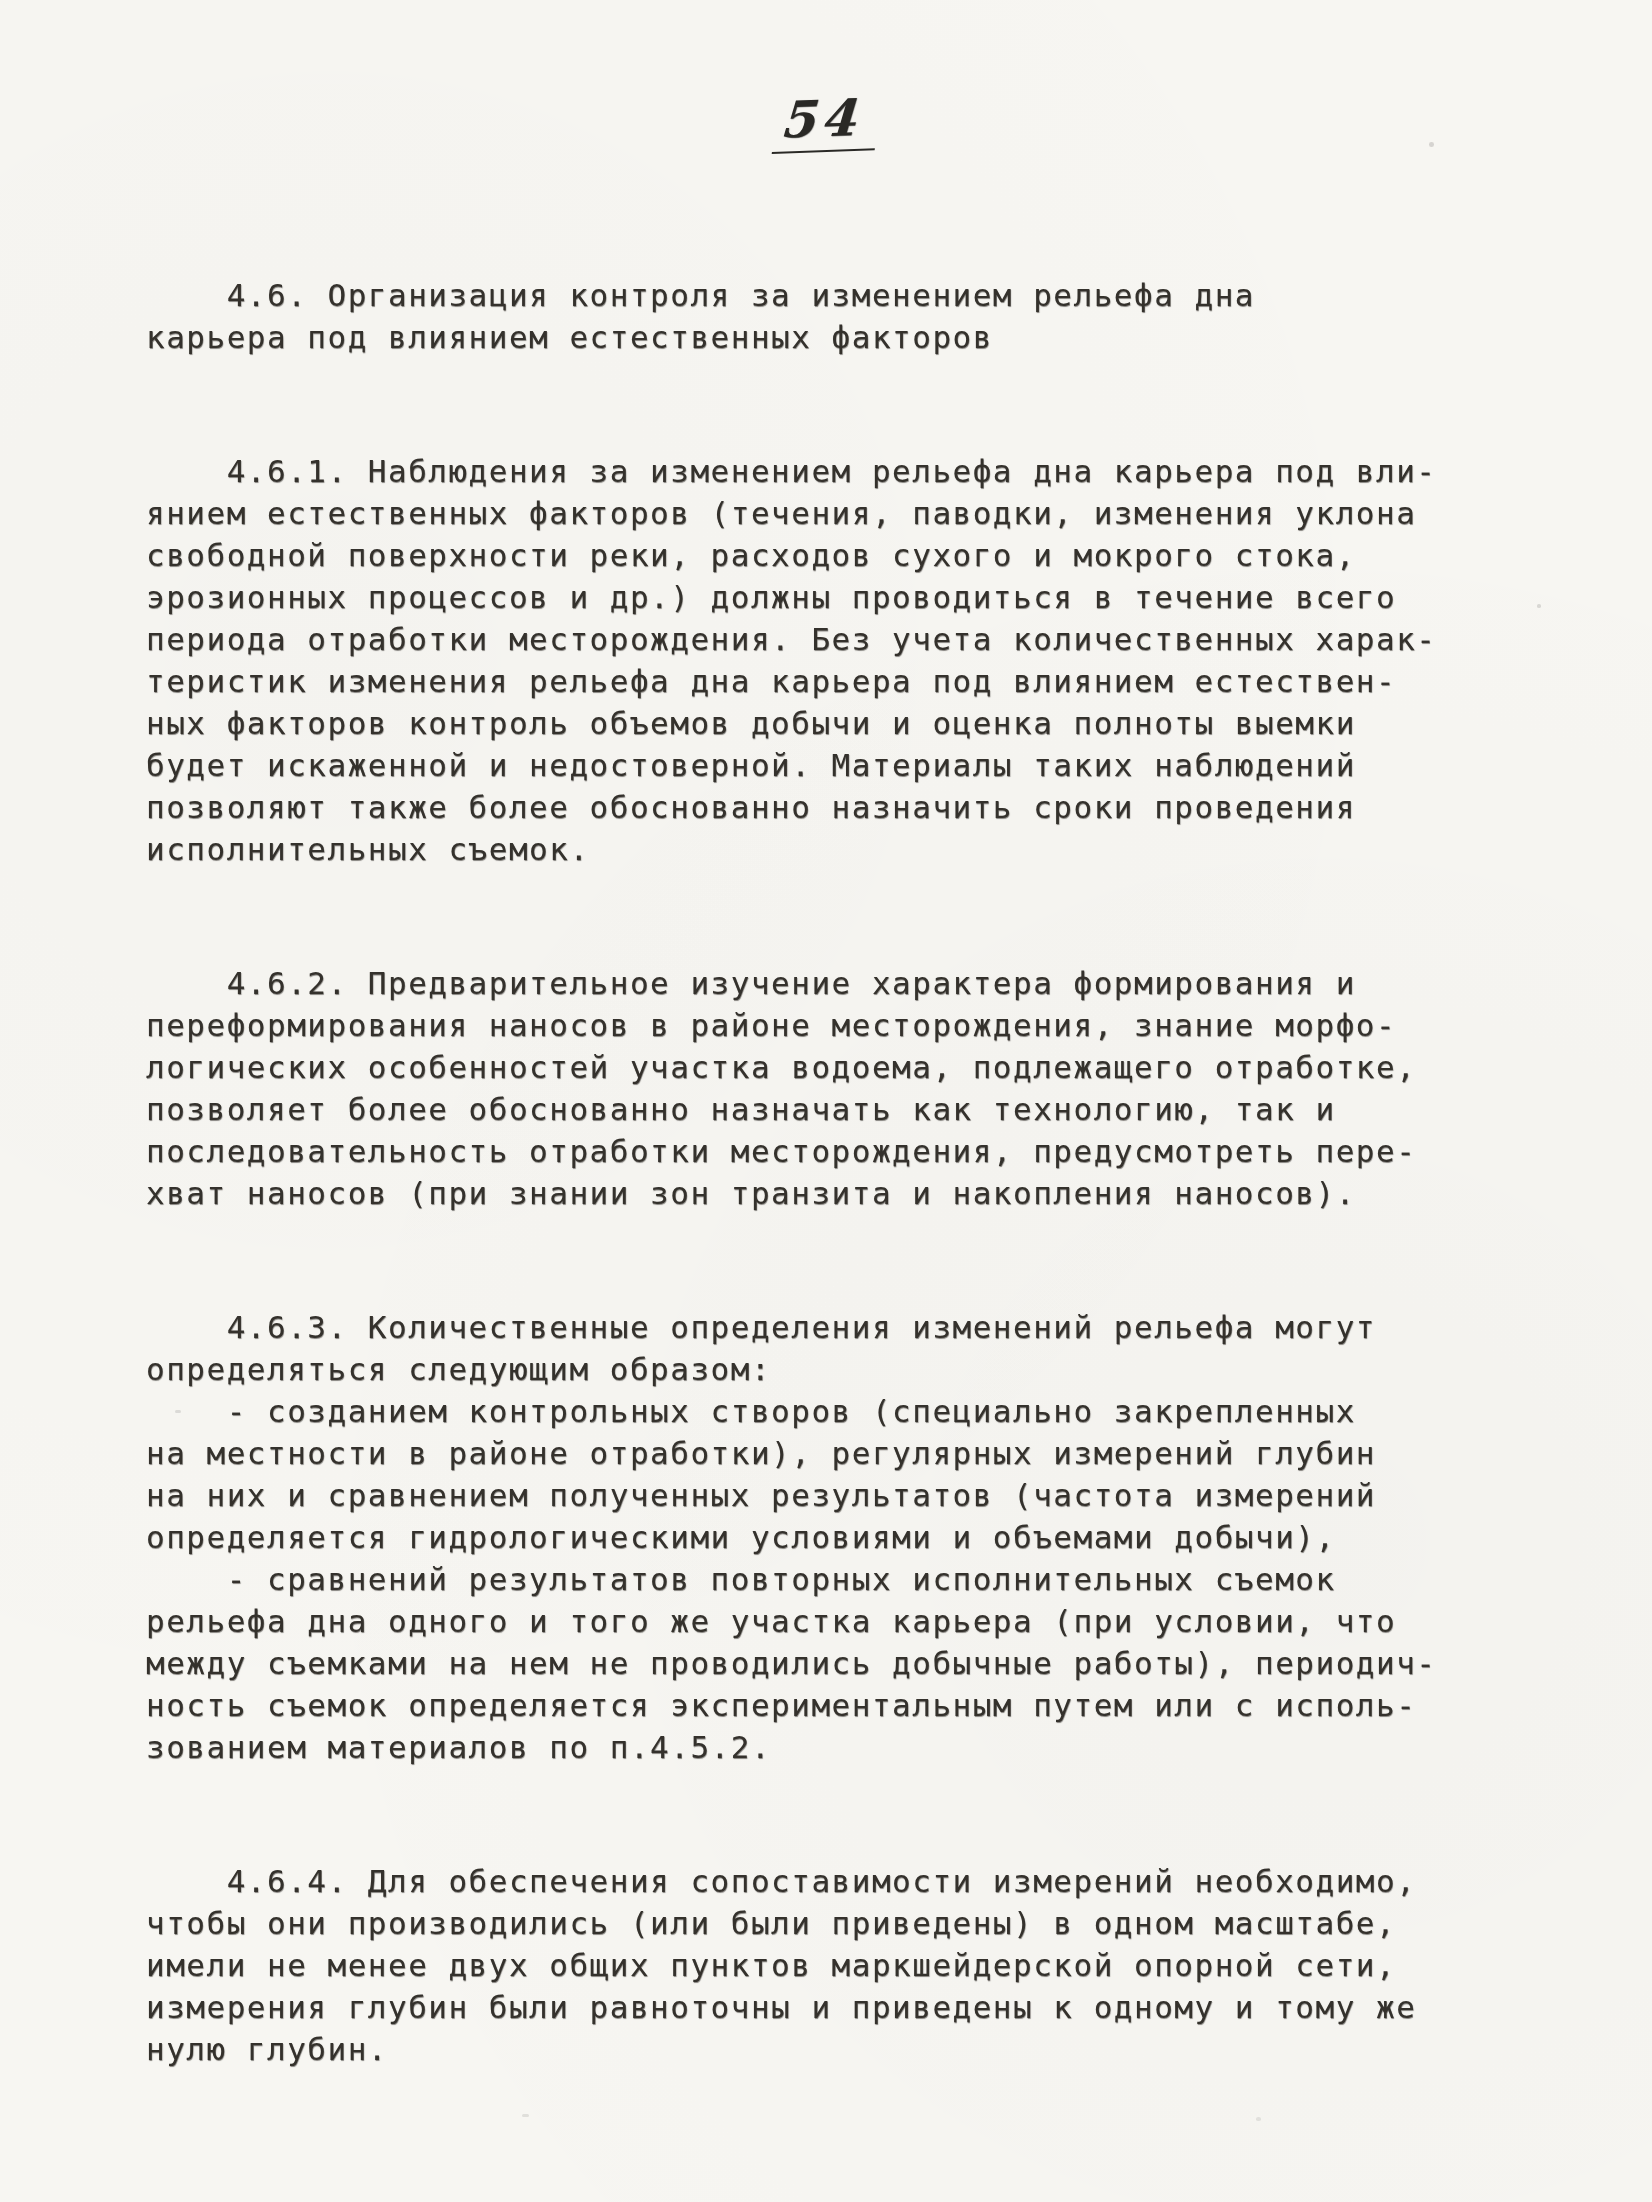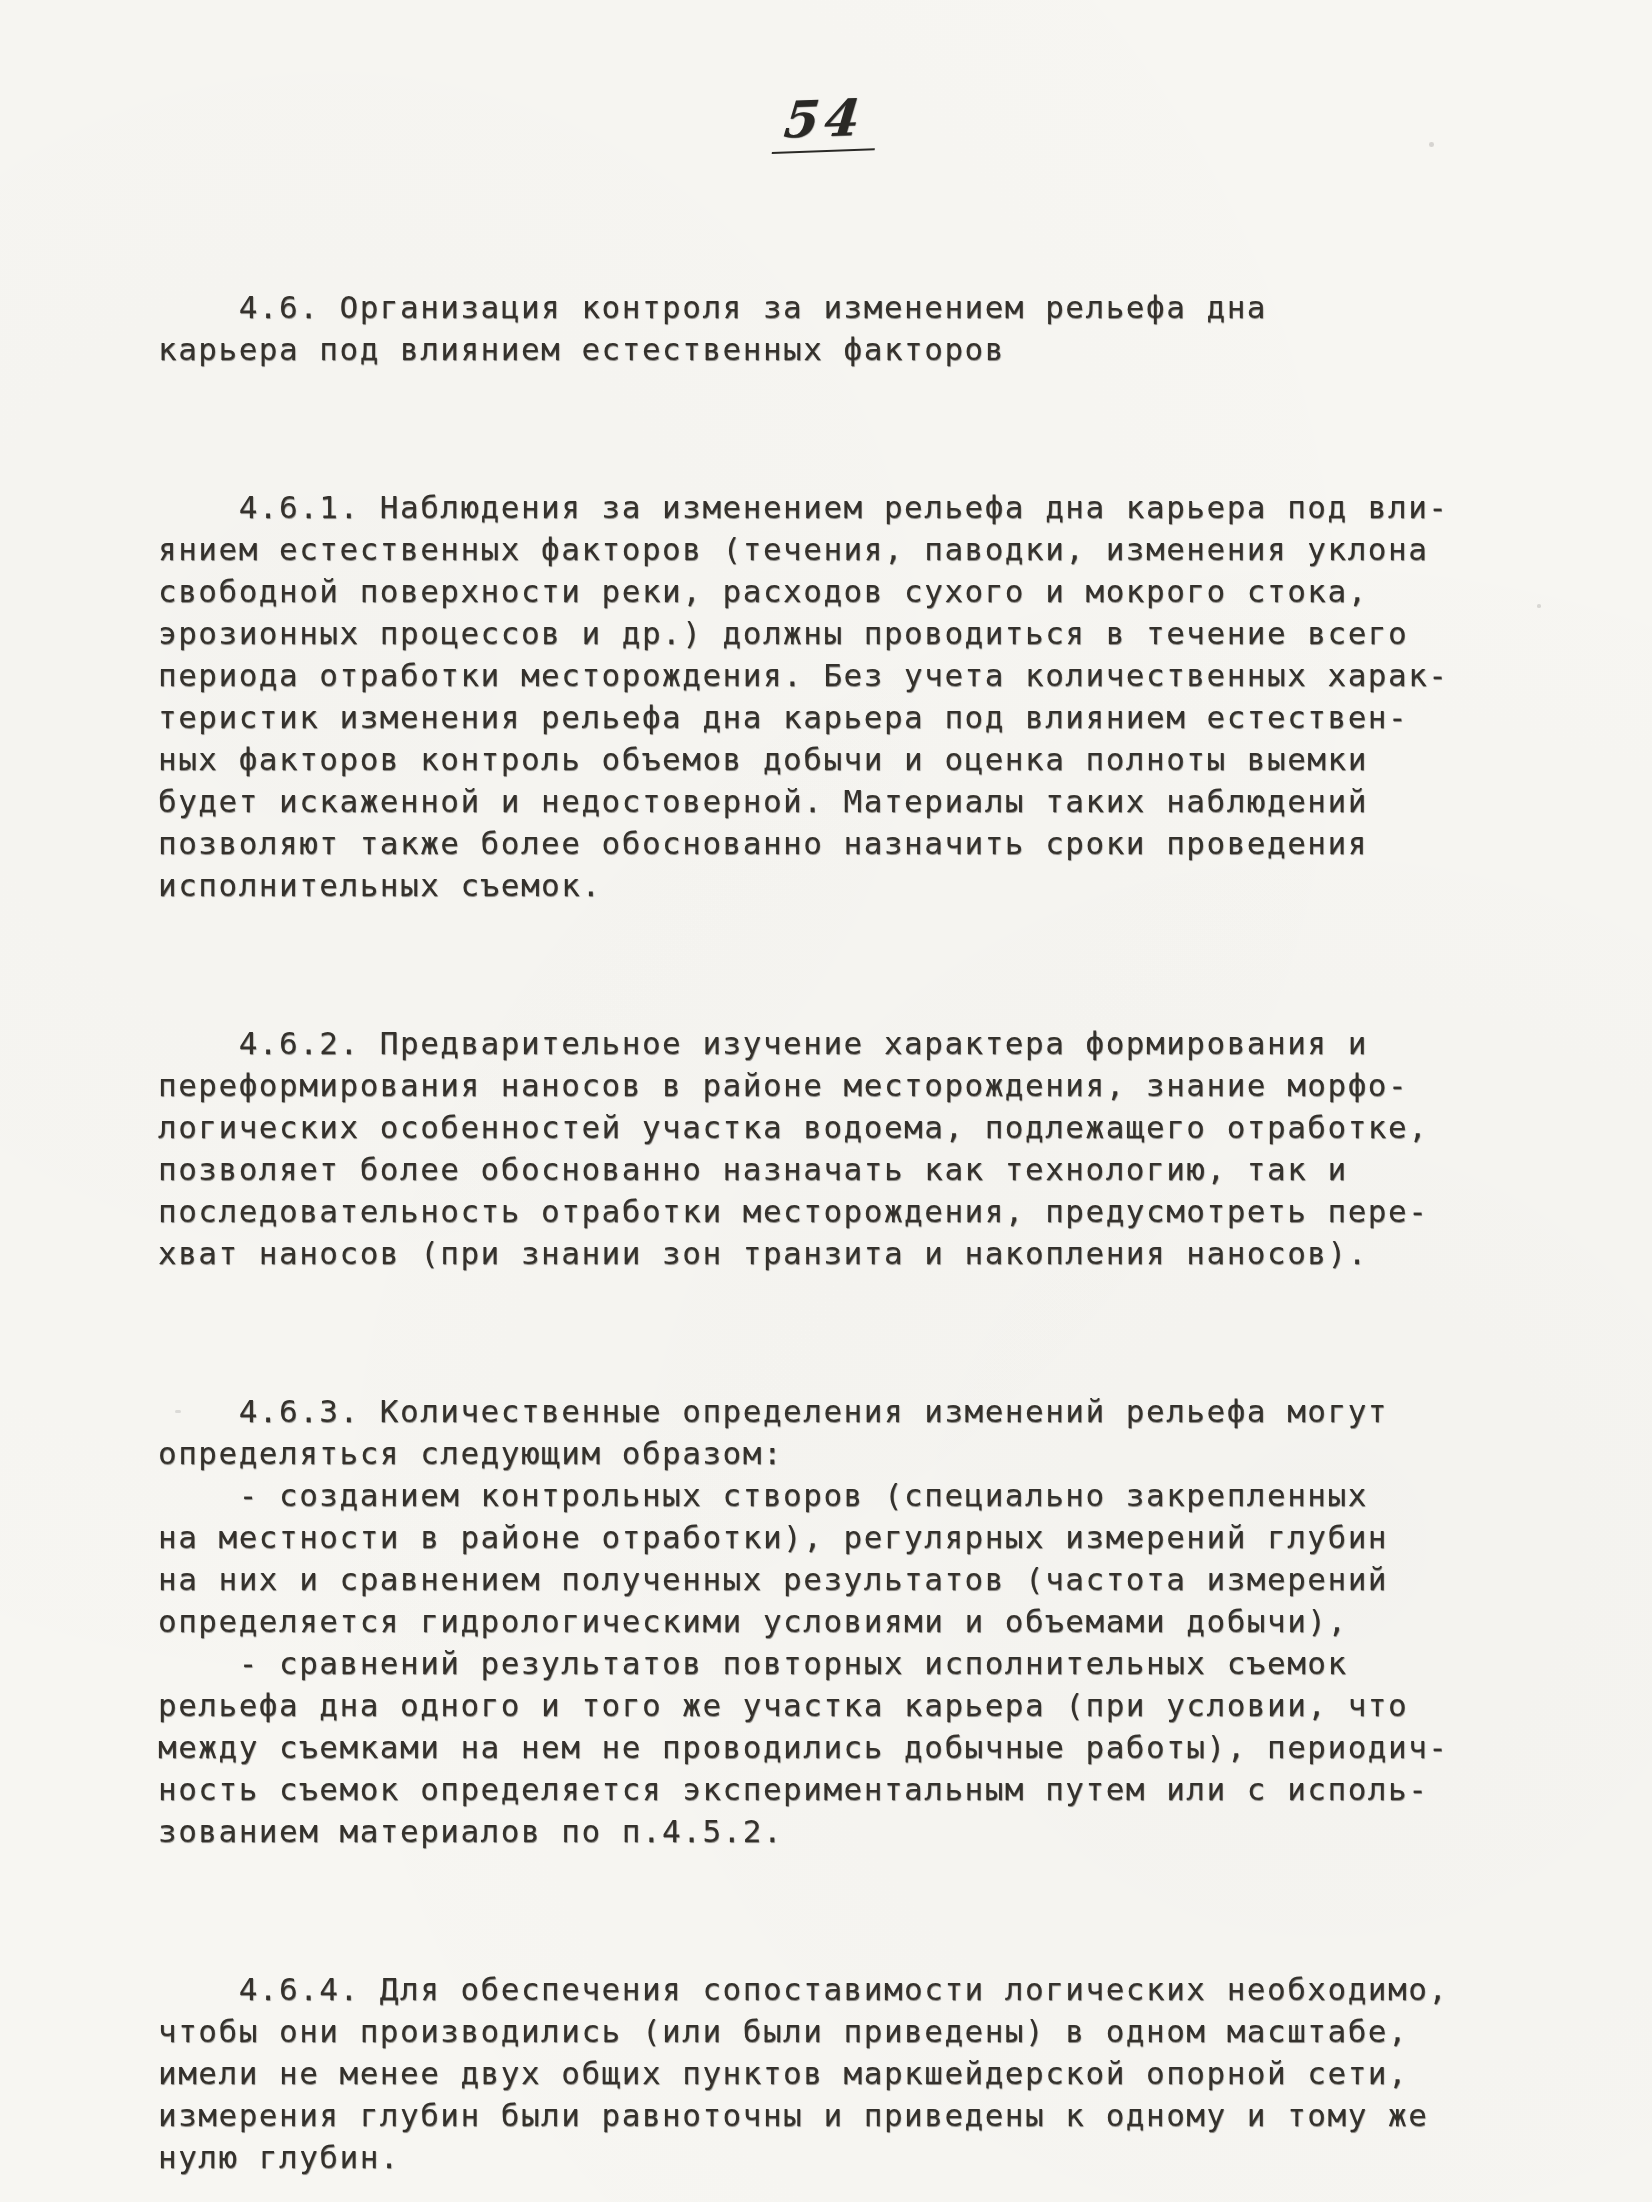--- a/index.html
+++ b/index.html
@@ -46,21 +46,21 @@
     width: 1408px;
     font-family: "DejaVu Sans Mono", "Liberation Mono", monospace;
     font-size: 31px;
     line-height: 42px;
     letter-spacing: 1.5px;
     white-space: pre-wrap;
     color: #34312c;
     text-shadow: 0.5px 0.6px 0.8px rgba(45,42,38,0.55);
   }
   .para {
-    margin: 16px;
+    margin: 4px;
   }
   .speck {
     position: absolute;
     background: rgba(60,58,54,0.35);
     border-radius: 50%;
   }
   .speck.s1 { width: 4.7px; height: 4.7px; top: 142px; right: 219px; opacity: .5; }
   .speck.s2 { width: 3.7px; height: 3.7px; top: 604px; right: 112px; opacity: .45; }
   .speck.s3 { width: 5.6px; height: 2.8px; top: 1410px; left: 175px; opacity: .4; border-radius: 1.9px; }
   .speck.s4 { width: 6.5px; height: 2.8px; bottom: 86px; left: 522px; opacity: .35; border-radius: 1.9px; }
@@ -98,21 +98,21 @@
 определяться следующим образом:
     - созданием контрольных створов (специально закрепленных
 на местности в районе отработки), регулярных измерений глубин
 на них и сравнением полученных результатов (частота измерений
 определяется гидрологическими условиями и объемами добычи),
     - сравнений результатов повторных исполнительных съемок
 рельефа дна одного и того же участка карьера (при условии, что
 между съемками на нем не проводились добычные работы), периодич-
 ность съемок определяется экспериментальным путем или с исполь-
 зованием материалов по п.4.5.2.</p>
-    <p class="para">    4.6.4. Для обеспечения сопоставимости логических необходимо,
+    <p class="para">    4.6.4. Для обеспечения сопоставимости измерений необходимо,
 чтобы они производились (или были приведены) в одном масштабе,
 имели не менее двух общих пунктов маркшейдерской опорной сети,
 измерения глубин были равноточны и приведены к одному и тому же
 нулю глубин.</p>
   </div>
 
   <div class="speck s1"></div>
   <div class="speck s2"></div>
   <div class="speck s3"></div>
   <div class="speck s4"></div>

